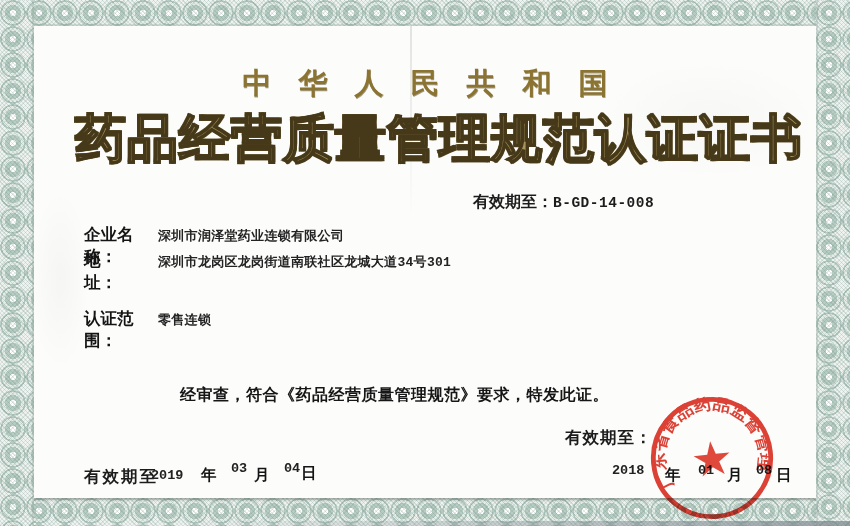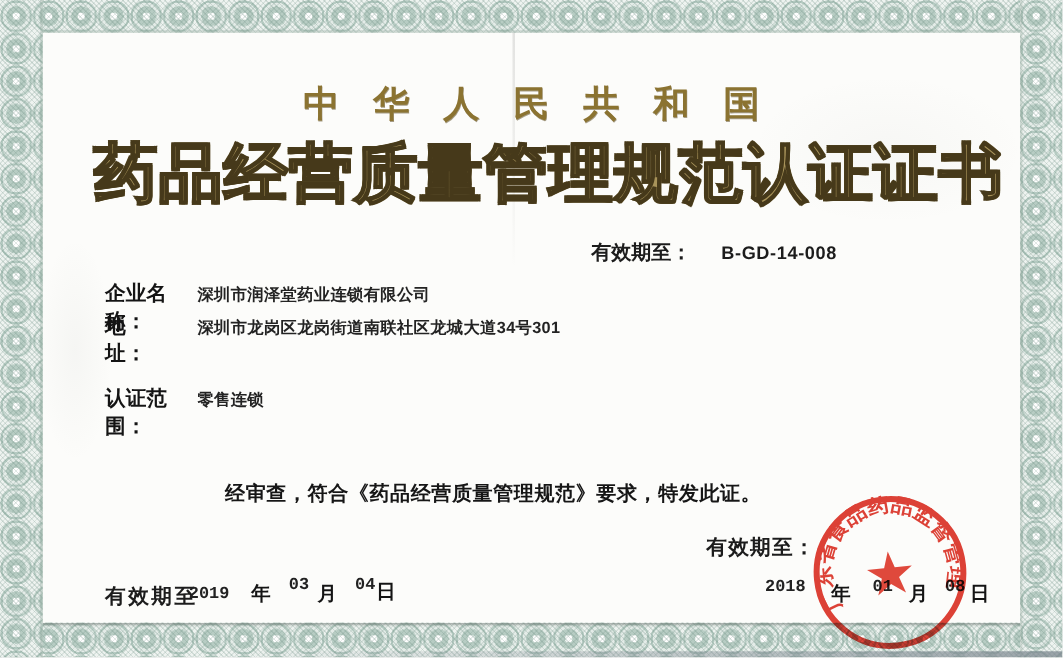--- a/index.html
+++ b/index.html
@@ -42,27 +42,27 @@
     position:absolute; left:0; top:105px; width:850px; text-align:center; z-index:3;
     transform:translateX(14px);
     font-family:"Liberation Sans","DejaVu Sans",sans-serif;
     font-size:51px; font-weight:900; letter-spacing:1px;
     color:#a8935a; -webkit-text-stroke:1.6px #46391a;
     text-shadow:1px 1px 0 #55461f, -1px -1px 0 #55461f, 1px -1px 0 #55461f, -1px 1px 0 #55461f;
   }
 
   
   .cert-no{position:absolute;left:473px;top:192px;z-index:3;font-size:16px;font-weight:600;}
-  .cert-no .val{font-family:Liberation Sans, sans-serif;font-size:14.5px;font-weight:700;letter-spacing:.5px;margin-left:24px;}
+  .cert-no .val{font-family:Liberation Mono, monospace;font-size:14.5px;font-weight:700;letter-spacing:.5px;margin-left:0;}
 
   
   .frow{position:absolute;left:84px;z-index:3;display:flex;align-items:baseline;}
   .frow.r0{top:224px;} .frow.r1{top:250px;} .frow.r2{top:308px;}
   .flabel{width:74px;font-size:16.5px;font-weight:600;color:#141414;flex:none;}
-  .fvalue{font-family:Liberation Sans, sans-serif;font-size:13px;font-weight:700;color:#232323;letter-spacing:.3px;}
+  .fvalue{font-family:Liberation Mono, monospace;font-size:13px;font-weight:700;color:#232323;letter-spacing:.3px;}
 
   .statement{position:absolute;left:180px;top:385px;z-index:3;font-size:16px;font-weight:600;letter-spacing:.5px;color:#161616;}
   .issuer-label{position:absolute;left:565px;top:427px;z-index:3;font-size:16.5px;font-weight:600;letter-spacing:1px;}
 
   
   .tok{position:absolute;z-index:3;}
   .tok.num{font-family:"Liberation Mono","DejaVu Sans Mono",monospace;font-size:13.5px;font-weight:700;color:#222;}
   .tok.unit{font-size:15.5px;font-weight:600;color:#141414;}
   .valid-label{position:absolute;left:84px;top:466px;z-index:3;font-size:16.5px;font-weight:600;letter-spacing:2px;}
 

